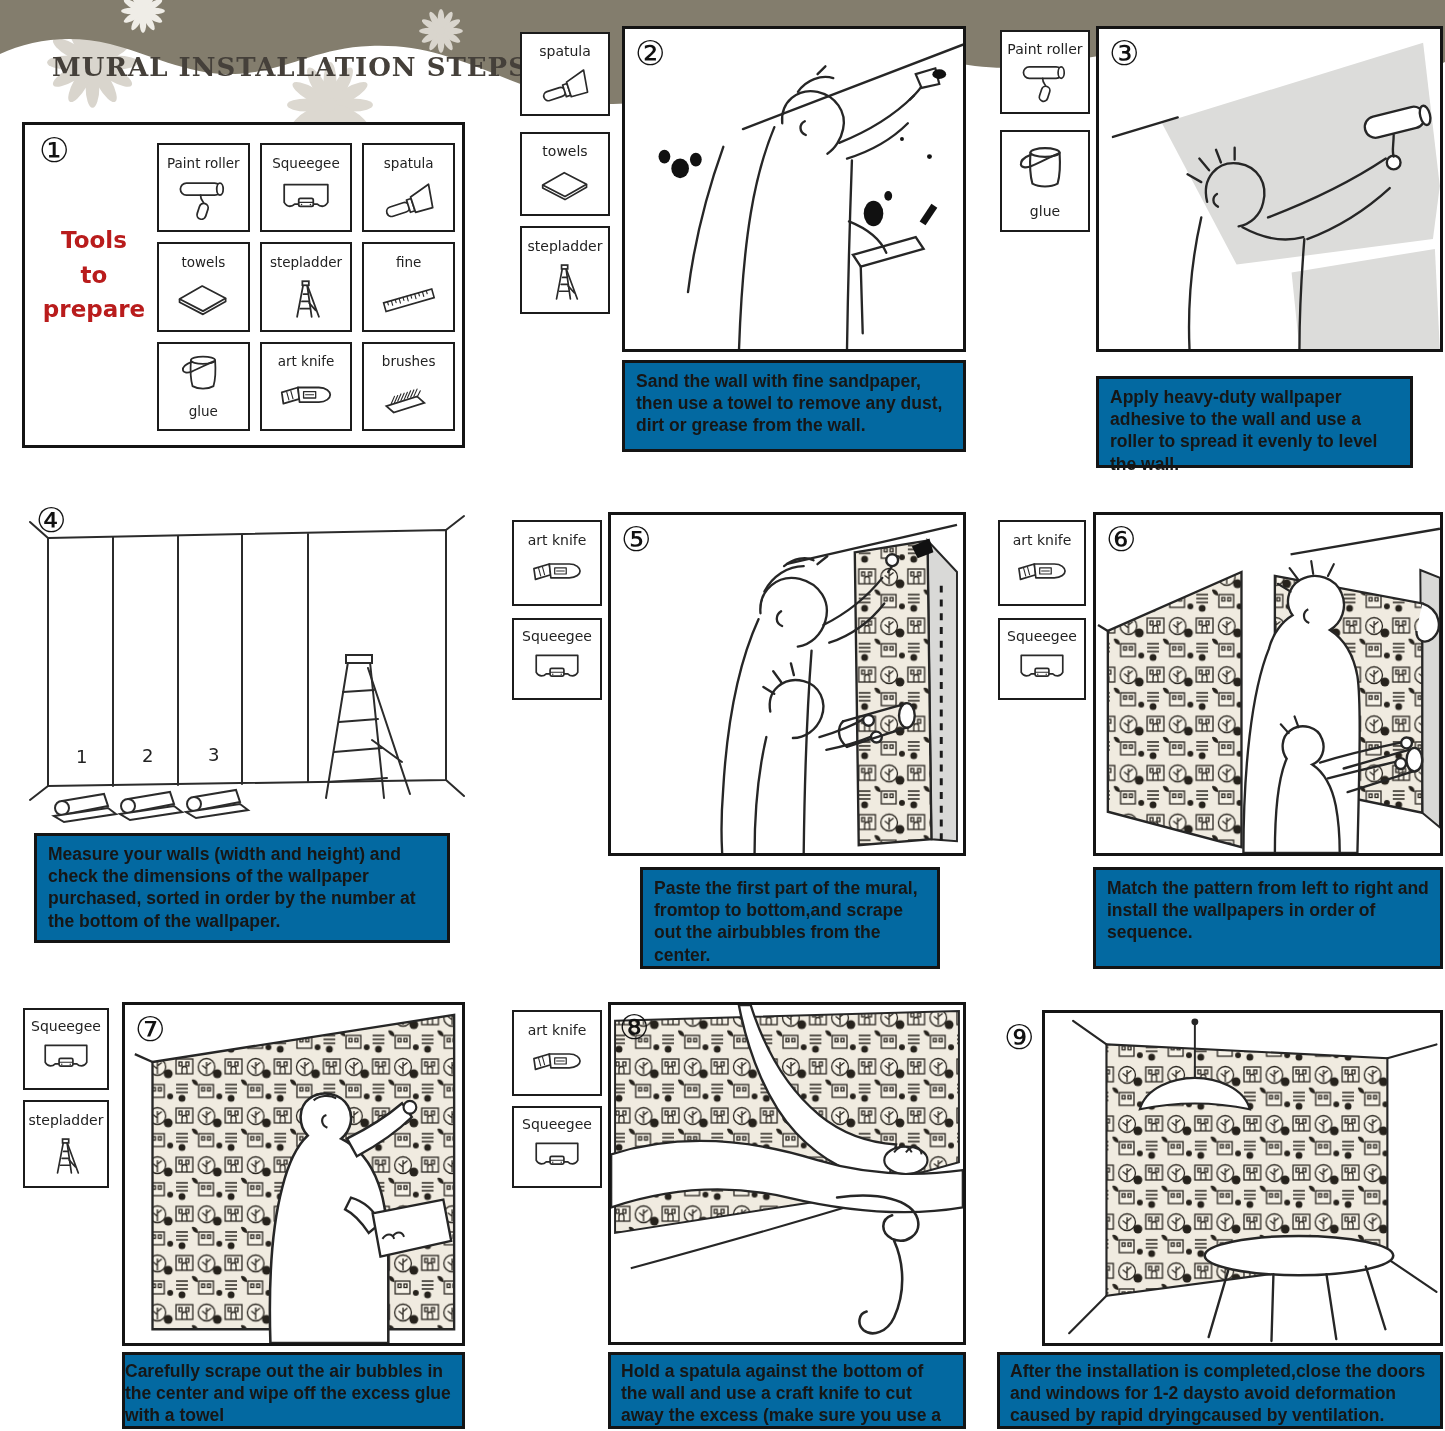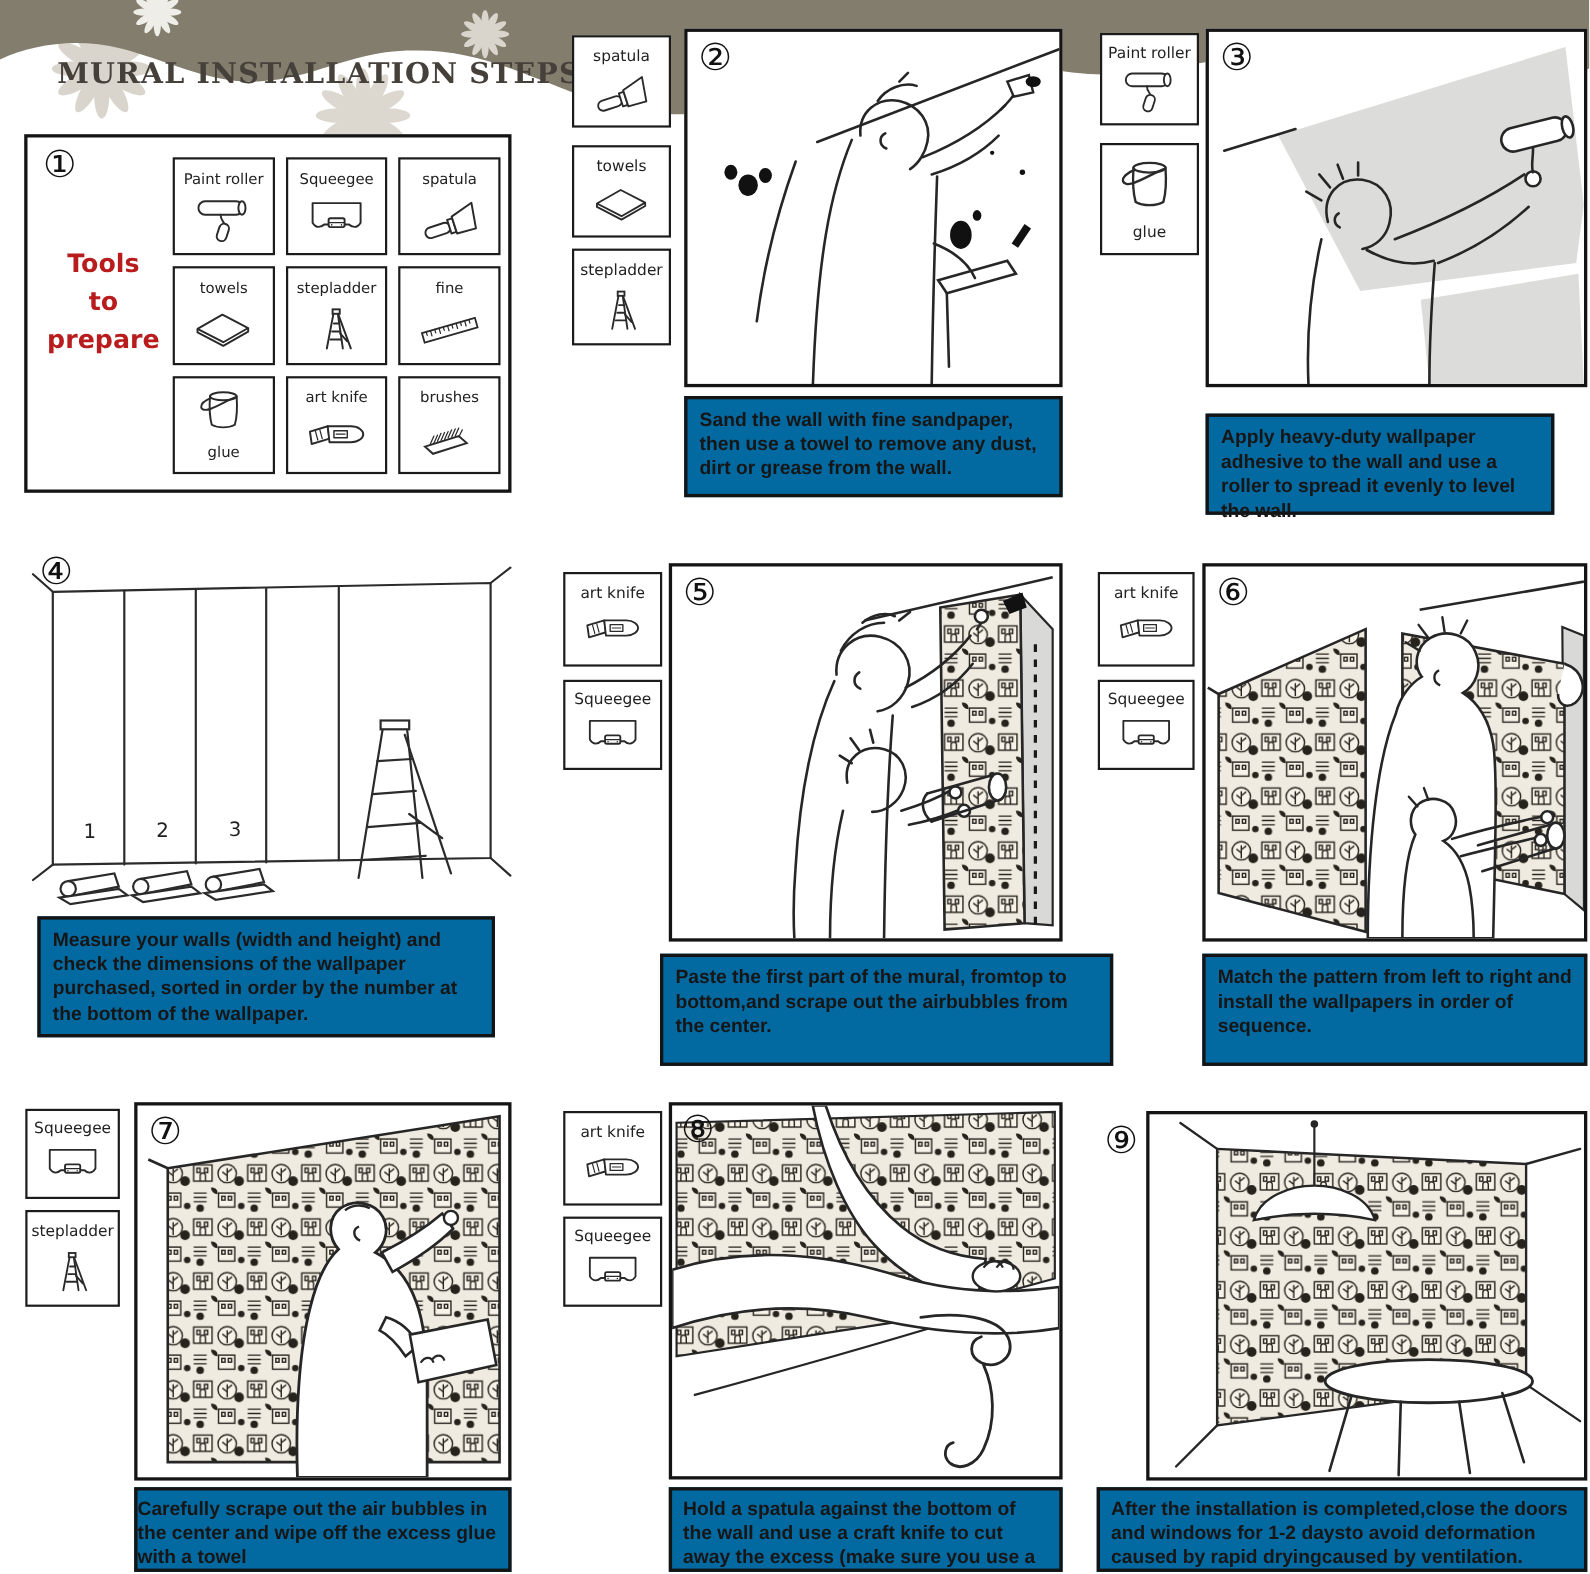--- a/index.html
+++ b/index.html
@@ -383,21 +383,21 @@
         <circle cx="262" cy="209" r="5.5" fill="#fff"></circle>
         <circle cx="270" cy="226" r="5.5" fill="#fff"></circle>
         <path d="M236,210 L300,192"></path>
         <path d="M240,236 L302,216"></path>
         <ellipse cx="301" cy="204" rx="8" ry="12.5" fill="#fff"></ellipse>
         <path d="M236,210 C230,216 230,228 240,236"></path>
       </g>
     </svg>
     <span class="stepnum" style="left:10px;top:7px">⑤</span>
   </div>
-  <div class="caption" style="left:600px;top:867px;width:412px;height:102px">Paste the first part of the mural, fromtop to bottom,and scrape out the airbubbles from the center.</div>
+  <div class="caption" style="left:640px;top:867px;width:300px;height:102px">Paste the first part of the mural, fromtop to bottom,and scrape out the airbubbles from the center.</div>
 
   <div class="chip" style="left:998px;top:520px;width:88px;height:86px">
     <span class="chip-label">art knife</span>
     <svg viewBox="0 0 68 52">
         <use href="#sym-art-knife"></use>
       </svg>
   </div>
   <div class="chip" style="left:998px;top:618px;width:88px;height:82px">
     <span class="chip-label">Squeegee</span>
     <svg viewBox="0 0 68 52">

